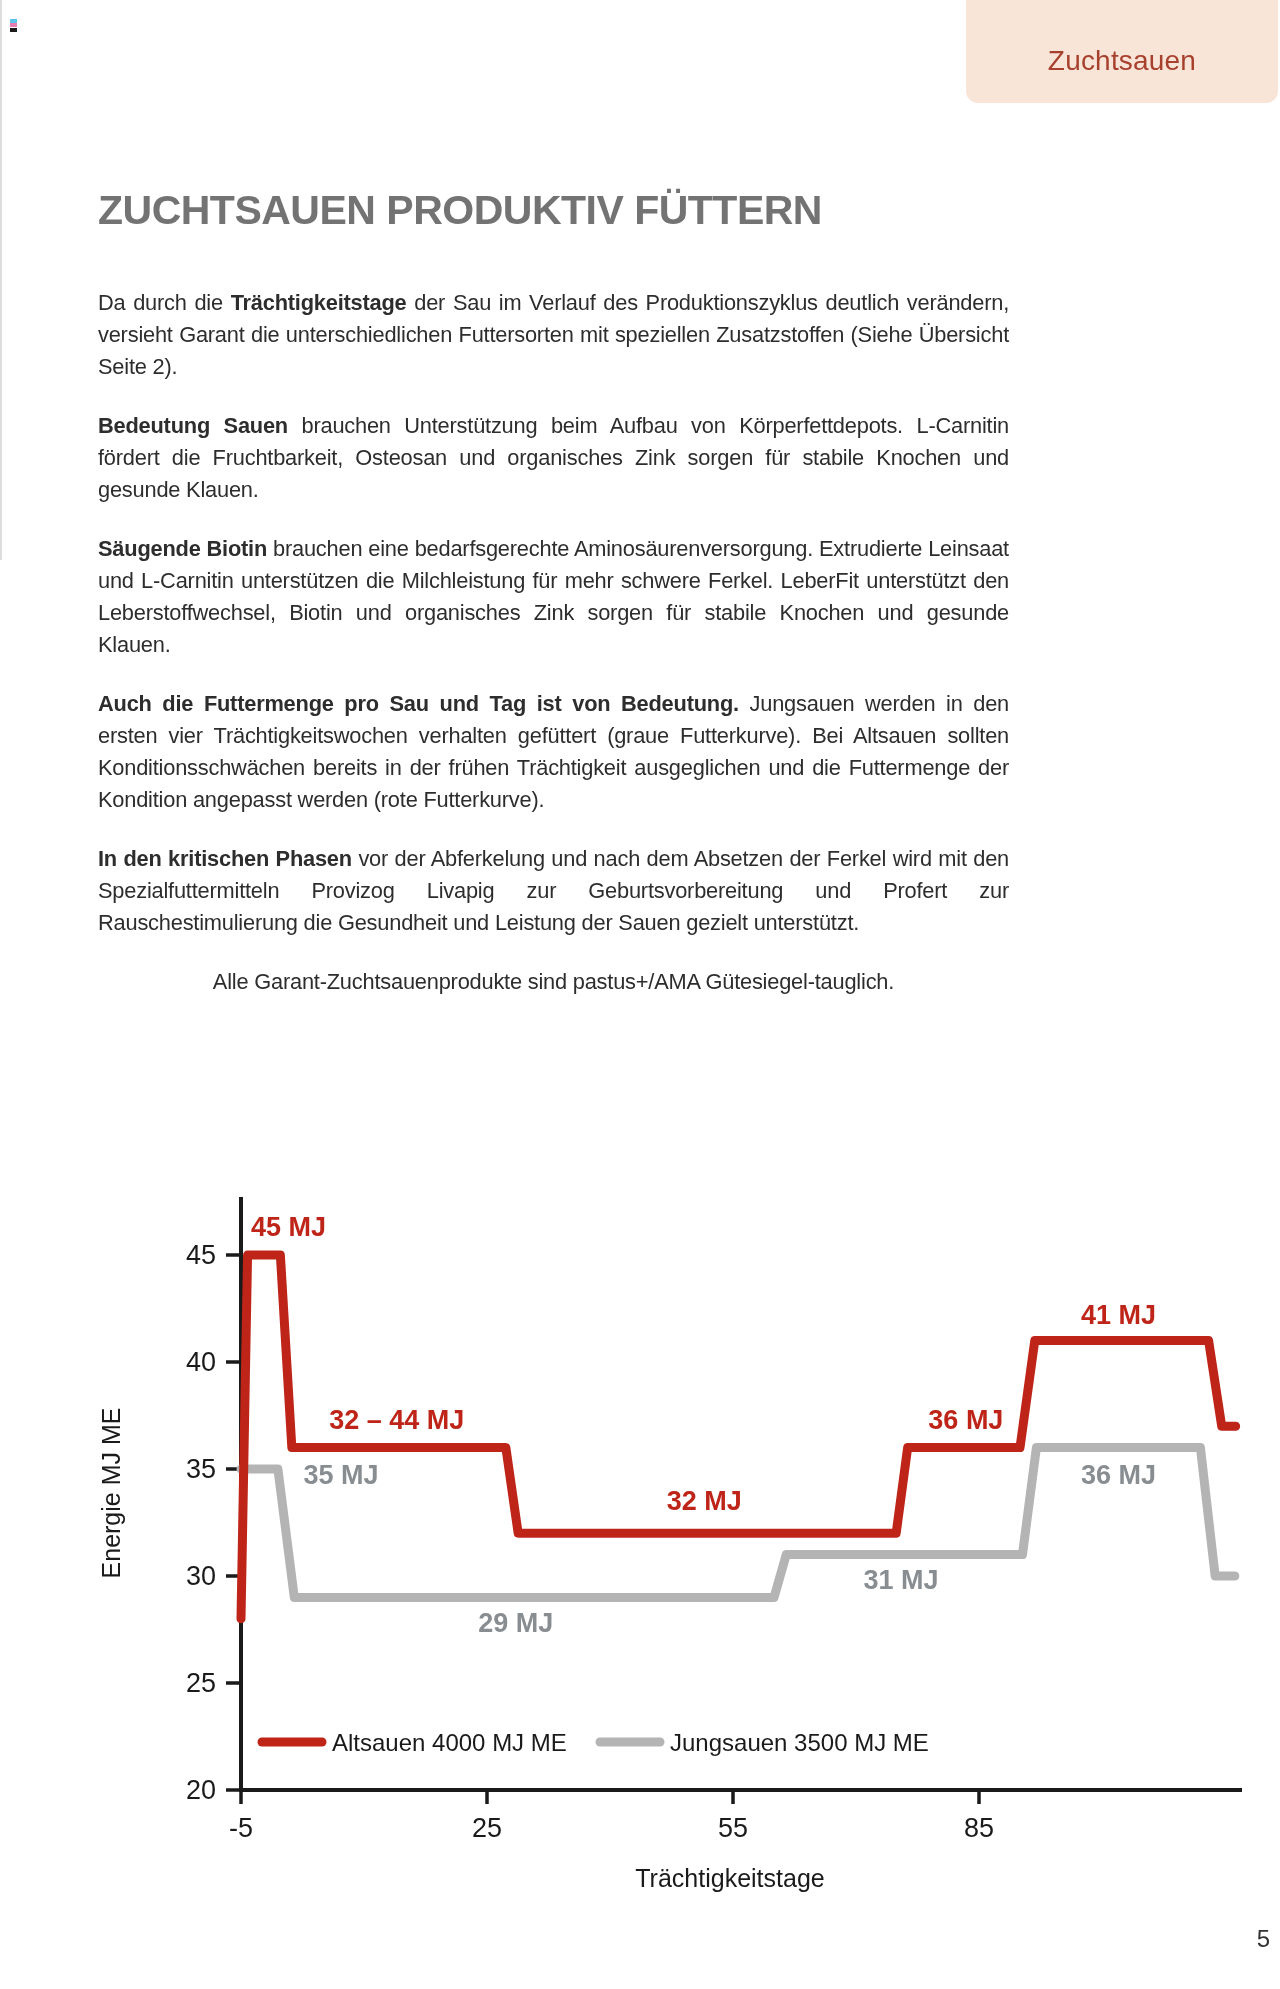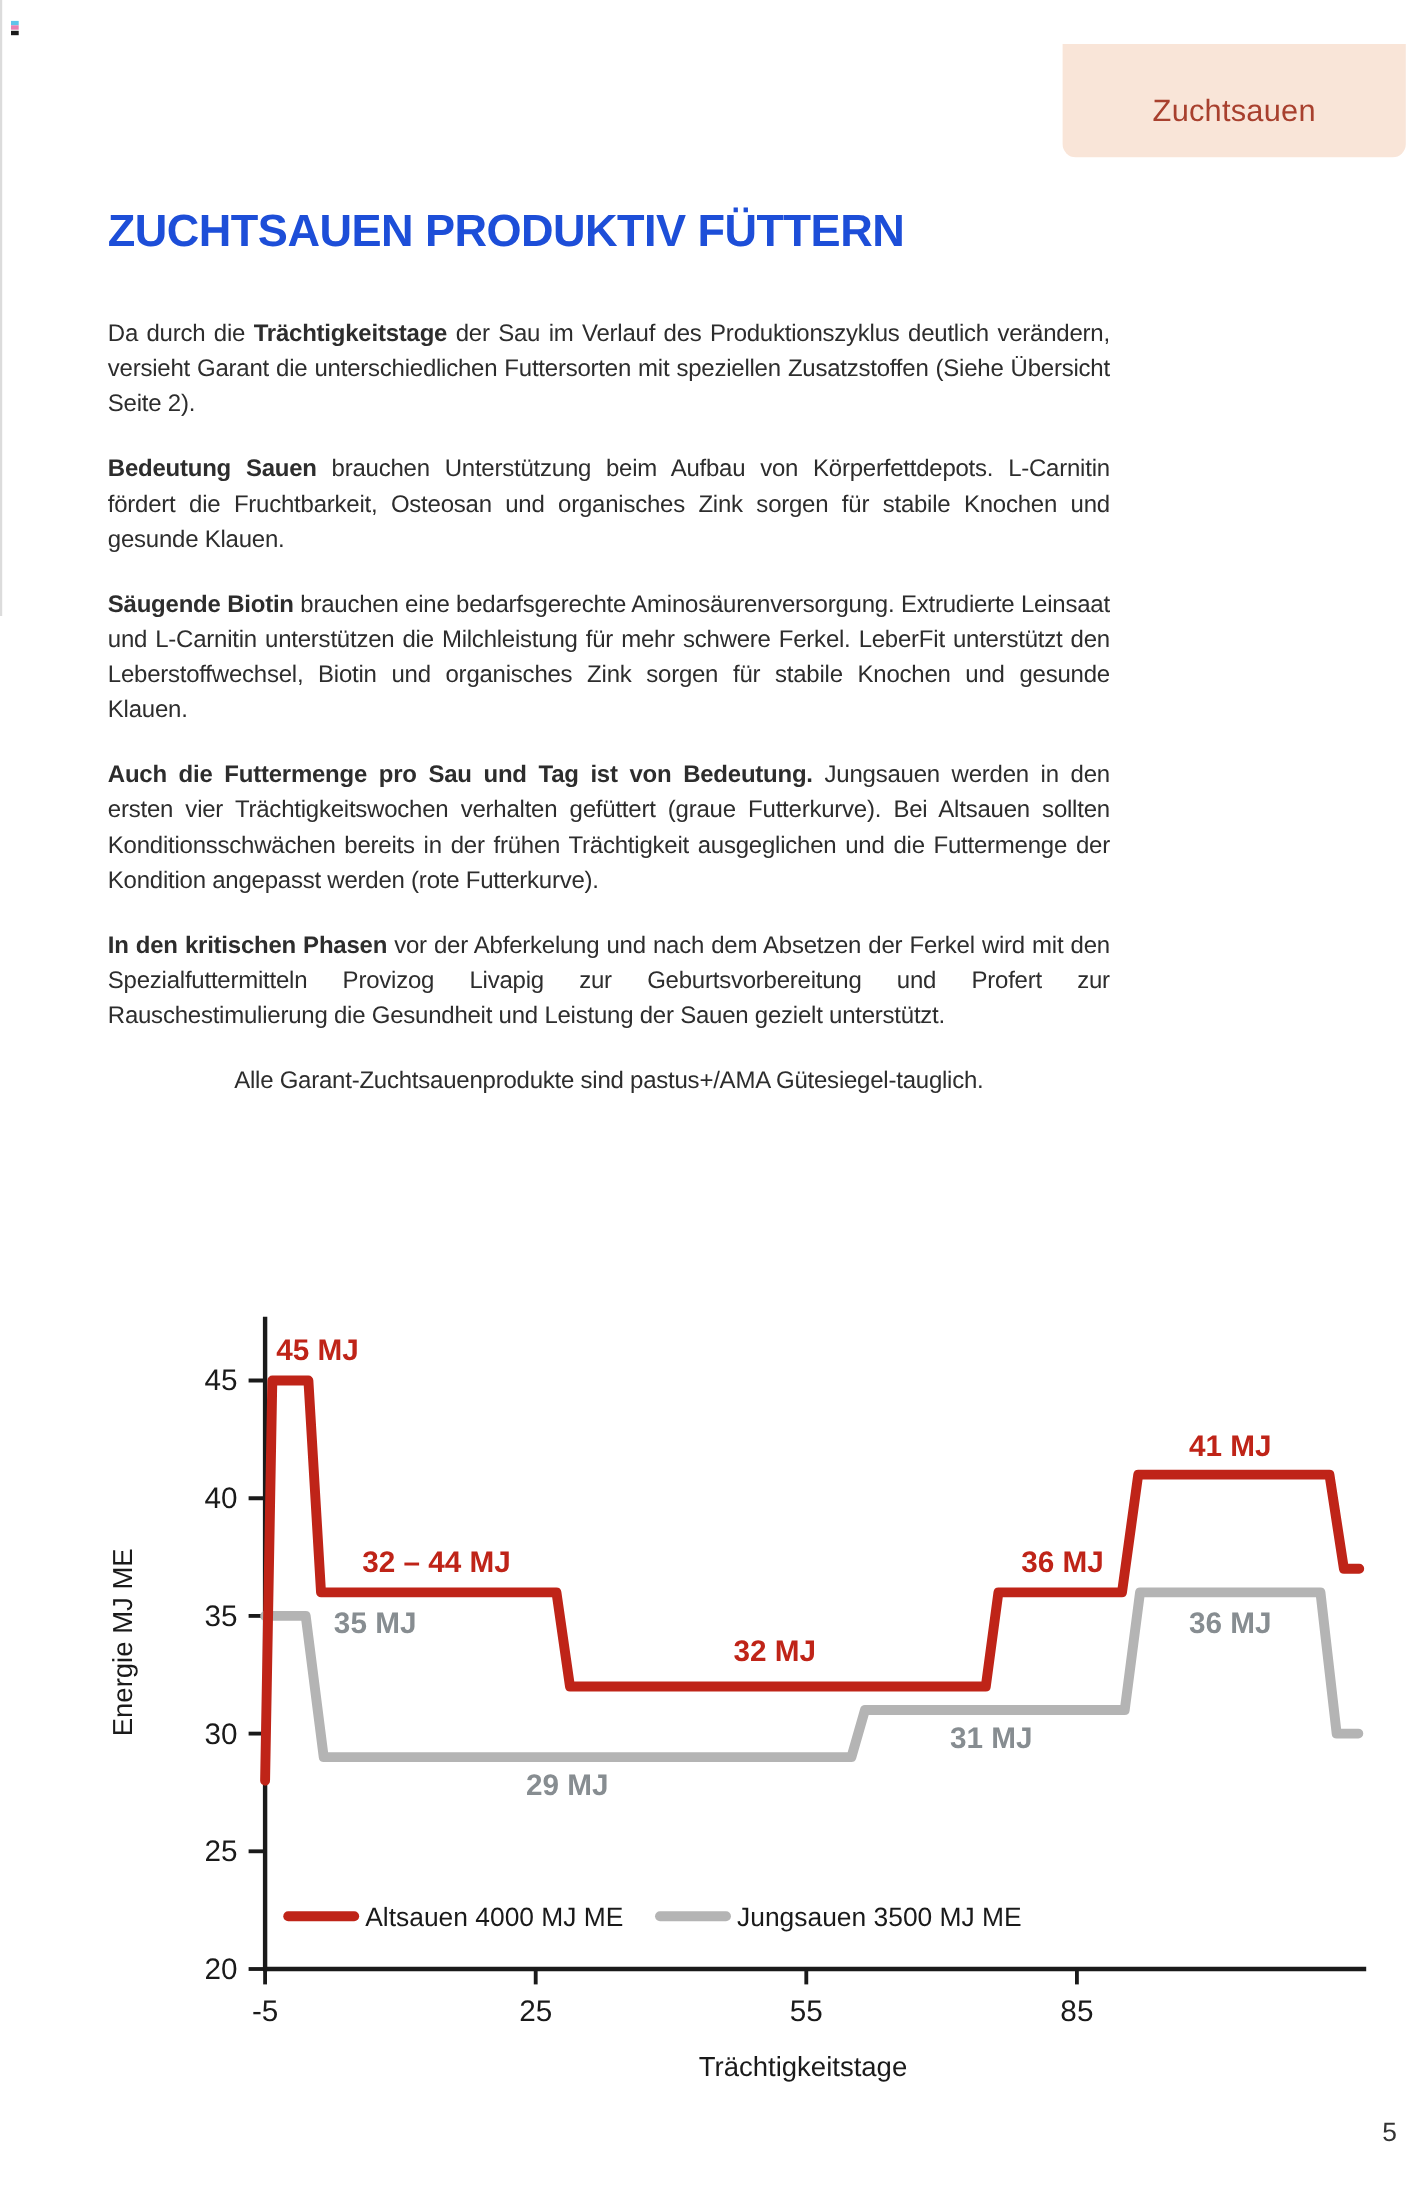--- a/index.html
+++ b/index.html
@@ -6,24 +6,24 @@
   .page{position:relative;width:1280px;height:1989px;background:#ffffff;overflow:hidden;
         font-family:"Liberation Sans",sans-serif;}
   .edge-line{position:absolute;left:0;top:0;width:2px;height:560px;background:#dcdcdc;}
   .regmark{position:absolute;left:10px;top:19px;width:7px;height:13px;}
   .regmark span{display:block;width:7px;height:4px;}
   .regmark .c1{background:#5fc4ea;}
   .regmark .c2{background:#e87fb1;}
   .regmark .c3{background:#1b1b1b;margin-top:1px;}
   .badge{position:absolute;left:966px;top:0;width:312px;height:103px;background:#f9e5d8;
          border-radius:0 0 12px 12px;display:flex;align-items:flex-end;justify-content:center;
-         padding-bottom:26px;box-sizing:border-box;margin-top:40px;}
+         padding-bottom:26px;box-sizing:border-box;}
   .badge span{color:#a8402e;font-size:28px;letter-spacing:.2px;}
   .content{position:absolute;left:98px;top:190px;width:911px;}
-  h1{margin:0 0 56px 0;font-size:41px;line-height:1;font-weight:bold;color:#1d4ed8;
+  h1{margin:0 0 56px 0;font-size:41px;line-height:1;font-weight:bold;color:#737373;
      letter-spacing:-0.5px;}
   .content p{margin:0 0 27px 0;font-size:21.8px;line-height:32px;color:#2d2d2d;
      text-align:justify;letter-spacing:-0.2px;}
   .content p.lead{margin-bottom:46px;color:#222;}
   .content p:last-child{margin-bottom:0;text-align:center;}
   #chart{position:absolute;left:90px;top:1185px;width:1160px;height:740px;}
   svg text{font-family:"Liberation Sans",sans-serif;}
   .tick{font-size:27px;fill:#1a1a1a;}
   .ann{font-size:27px;font-weight:bold;}
   .axlabel{font-size:25px;fill:#1a1a1a;}

